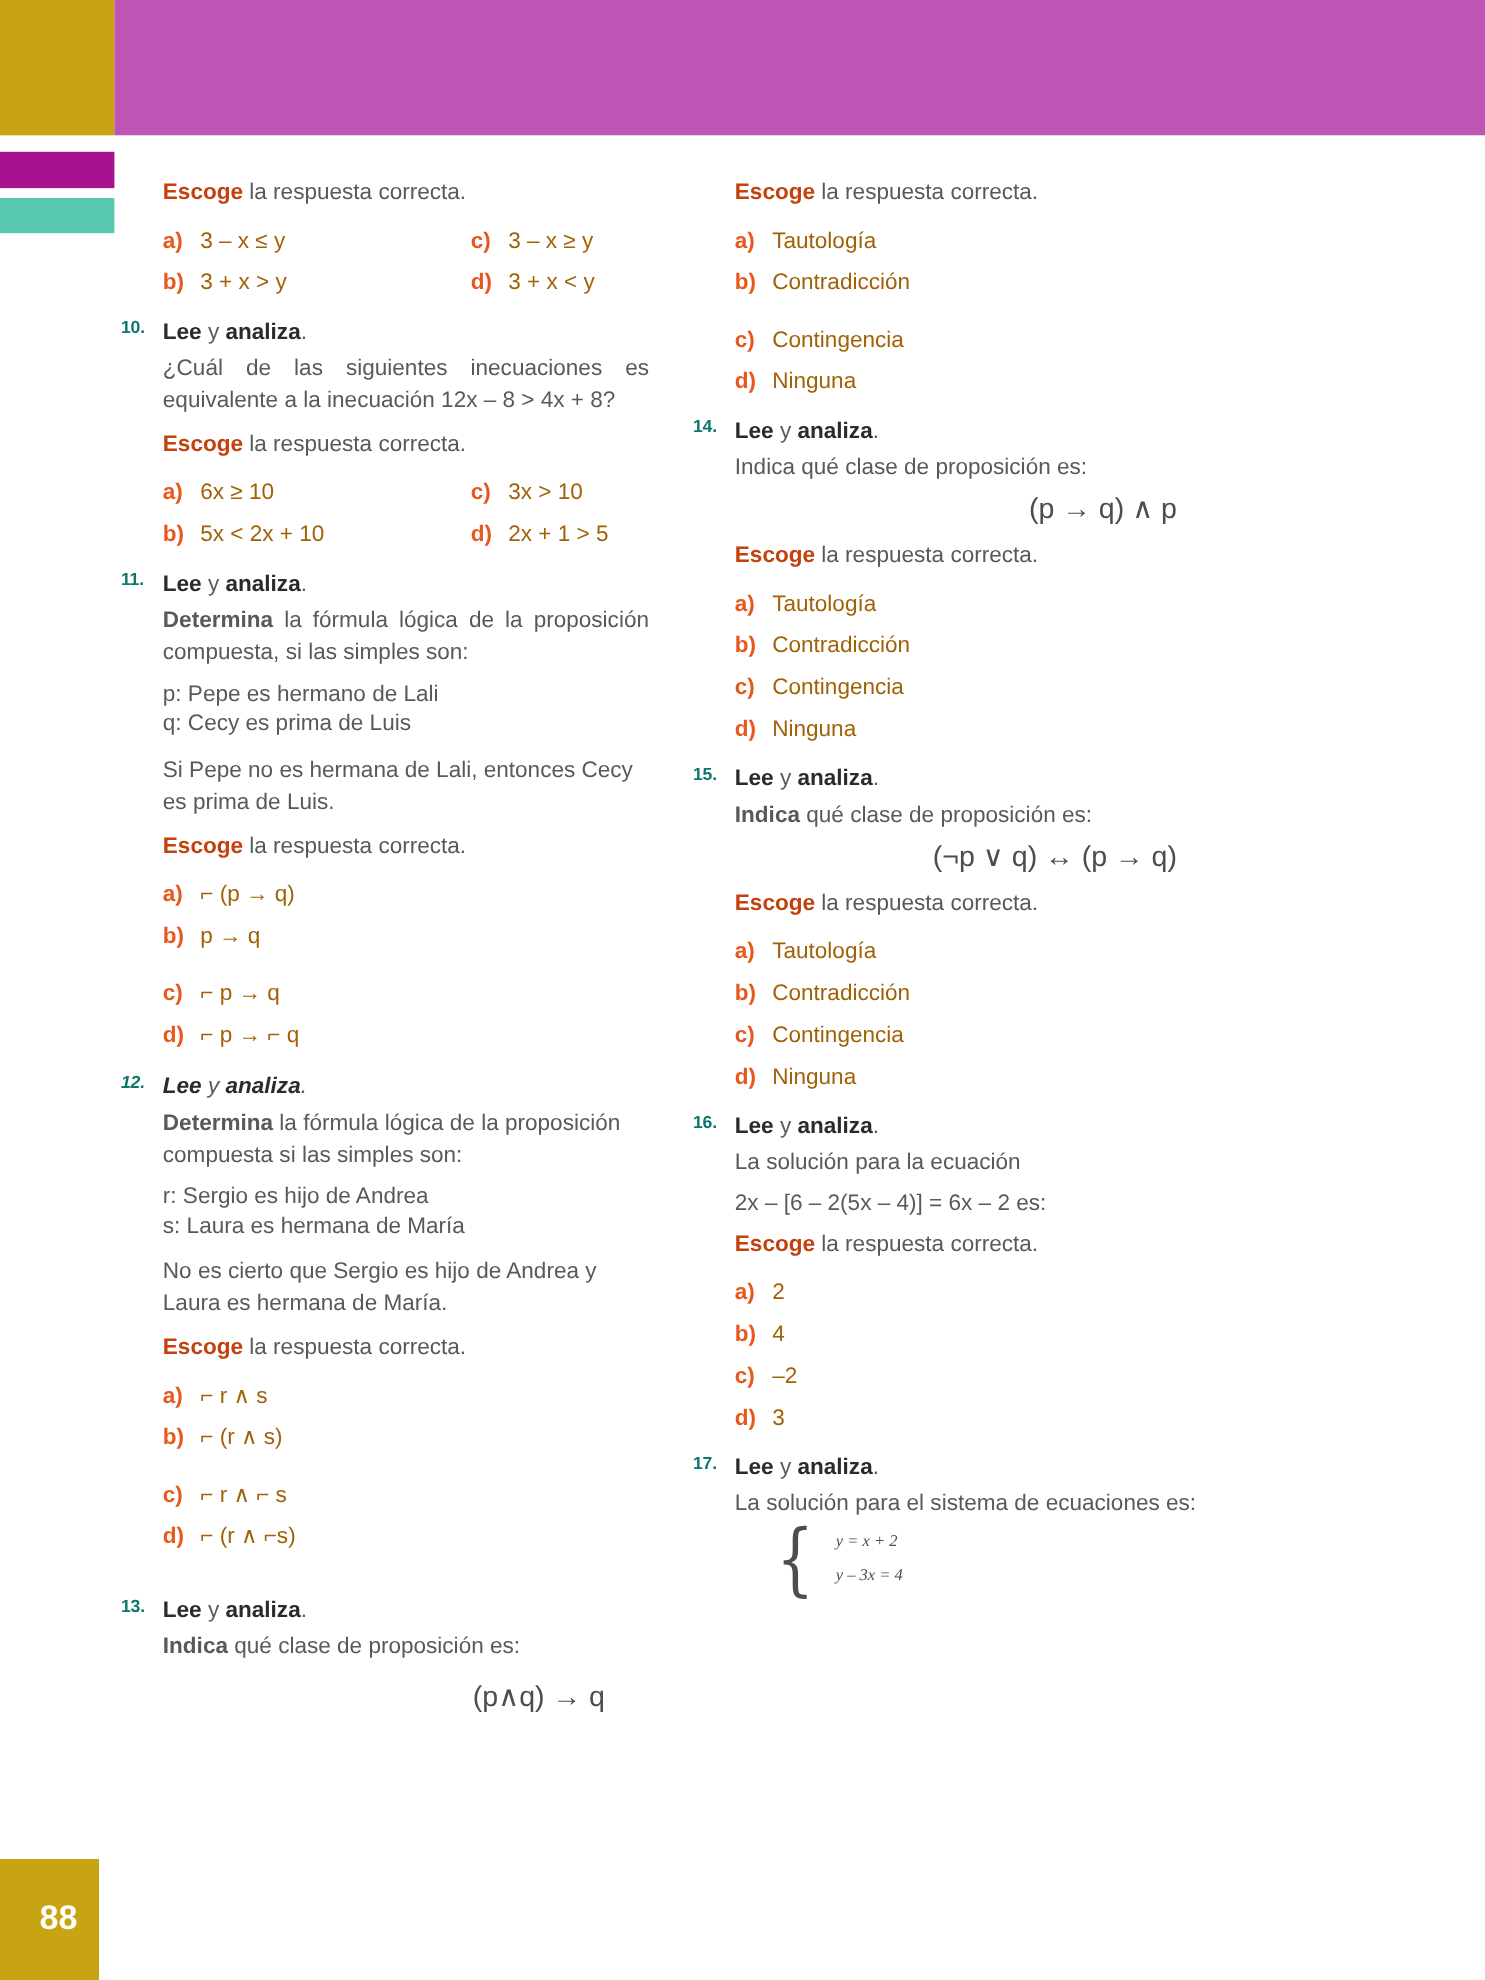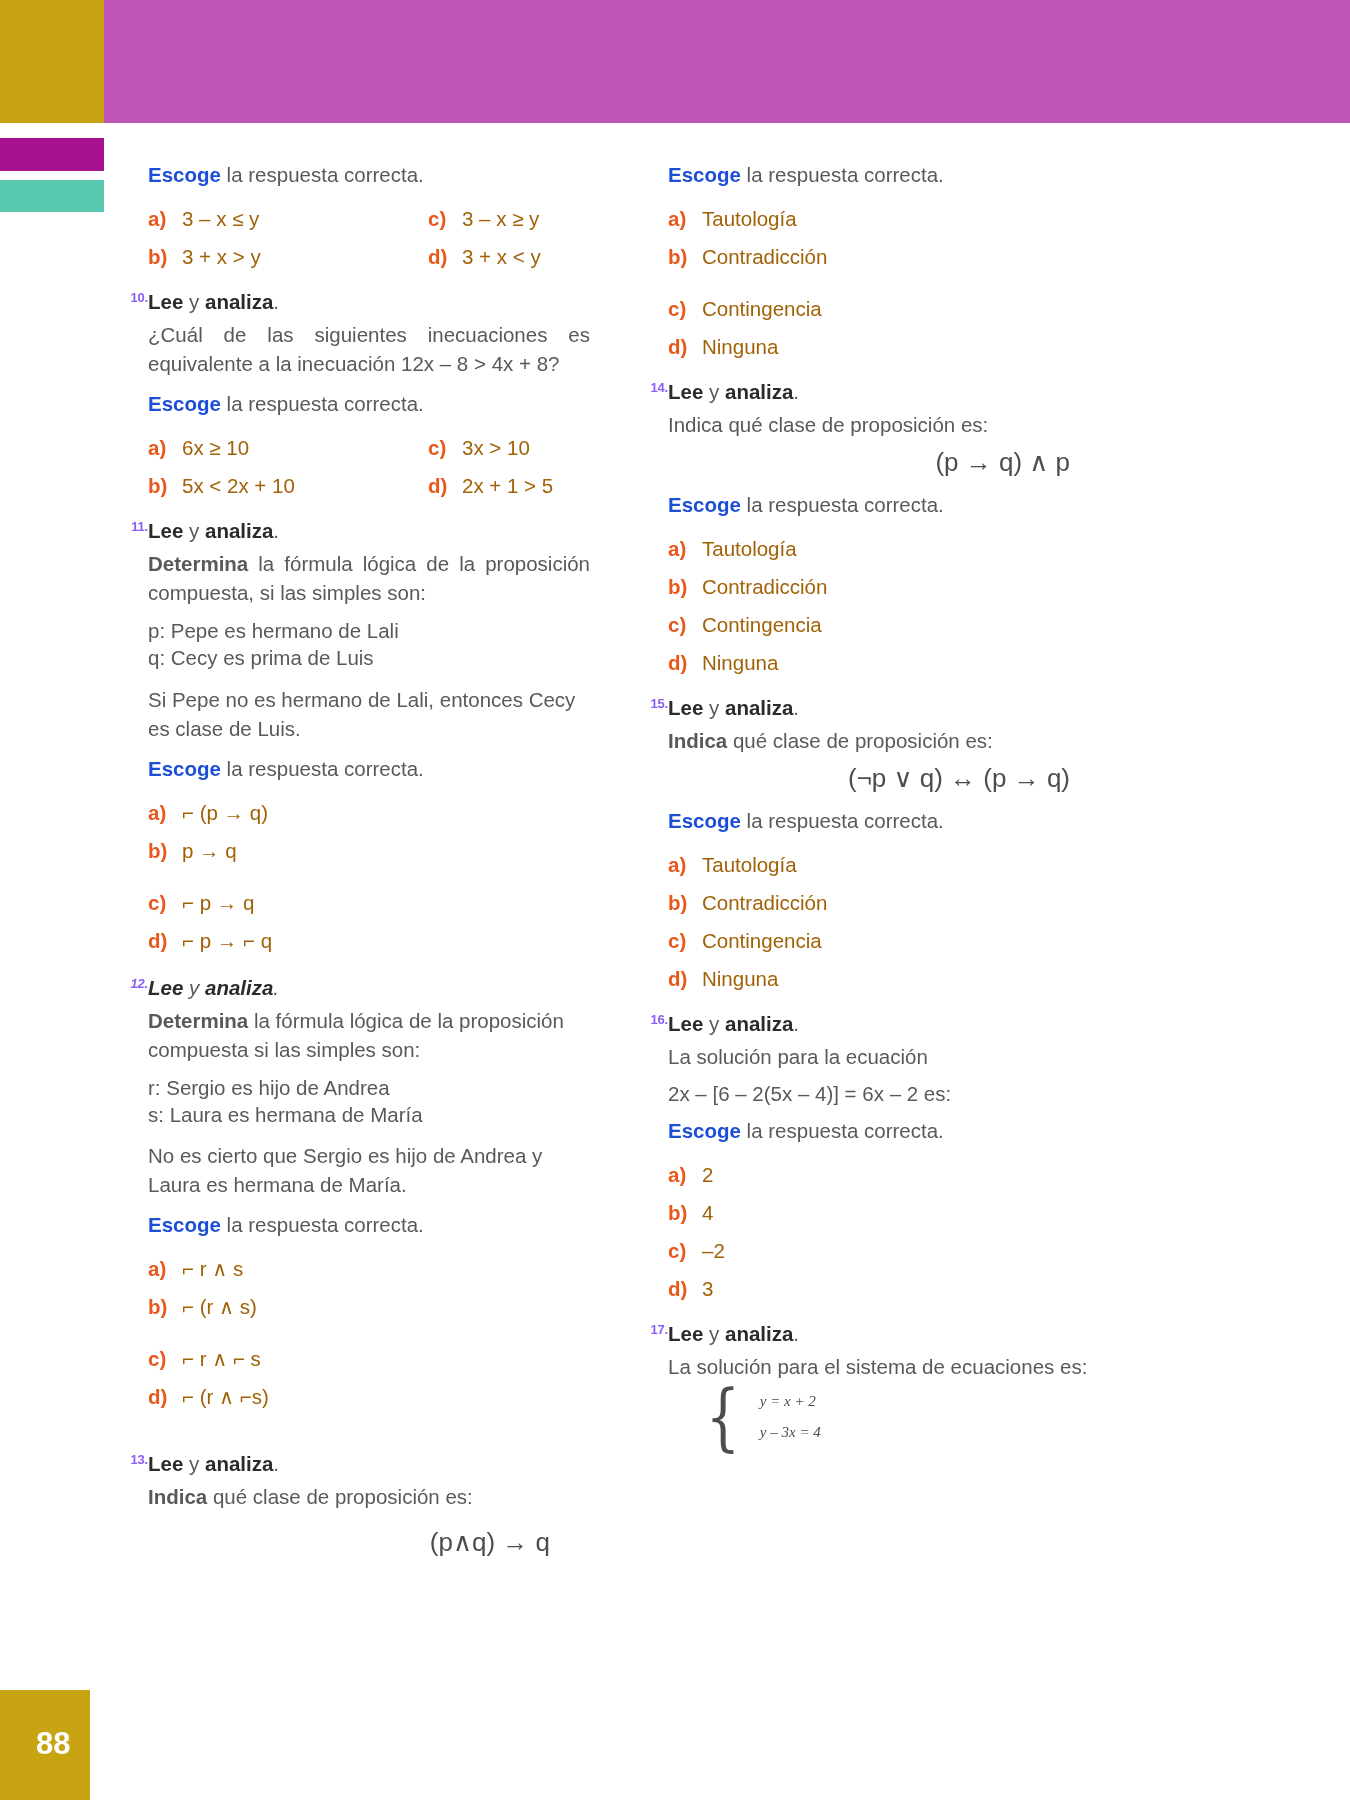--- a/index.html
+++ b/index.html
@@ -49,34 +49,34 @@
   .col-left  { left: 0px; }
   .col-right { left: 520px; }
 
   
   .instr {
     font-size: 20.5px;
     line-height: 1.42;
     margin: 0 0 11px 38px;
     color: #59595c;
   }
-  .instr b, .lead { font-weight: bold; color: #1d4ed8; }
+  .instr b, .lead { font-weight: bold; color: #c2410c; }
 
   .qitem {
     display: flex;
     align-items: flex-start;
     margin: 0 0 6px 0;
   }
   .qnum {
-    color: #8b5cf6;
+    color: #0f766e;
     font-weight: bold;
-    font-size: 13px;
+    font-size: 16px;
     min-width: 38px;
     flex: 0 0 38px;
-    text-align: right;
+    text-align: left;
     letter-spacing: -0.2px;
   }
   .qtitle {
     font-size: 20.5px;
     color: #59595c;
     text-align: right;
   }
   .qtitle b { color: #2b2b2b; font-weight: bold; }
 
   .para {
@@ -212,21 +212,21 @@
 
     <div class="qitem" style="margin-top:12px;">
       <span class="qnum">11.</span>
       <span class="qtitle"><b>Lee</b><span> y </span><b>analiza</b><span>.</span></span>
     </div>
     <p class="para">
       <b>Determina</b><span> la fórmula lógica de la proposición compuesta, si las simples son:</span>
     </p>
     <p class="simple" style="white-space:pre-line;">p: Pepe es hermano de Lali
 q: Cecy es prima de Luis</p>
-    <p class="para nojust">Si Pepe no es hermano de Lali, entonces Cecy es clase de Luis.</p>
+    <p class="para nojust">Si Pepe no es hermana de Lali, entonces Cecy es prima de Luis.</p>
     <p class="instr">
       <b>Escoge</b><span> la respuesta correcta.</span>
     </p>
     <div class="opts">
       <div class="opt loose">
         <span class="lbl">a)</span>
         <span class="val">⌐ (p → q)</span>
       </div>
       <div class="opt loose">
         <span class="lbl">b)</span>

